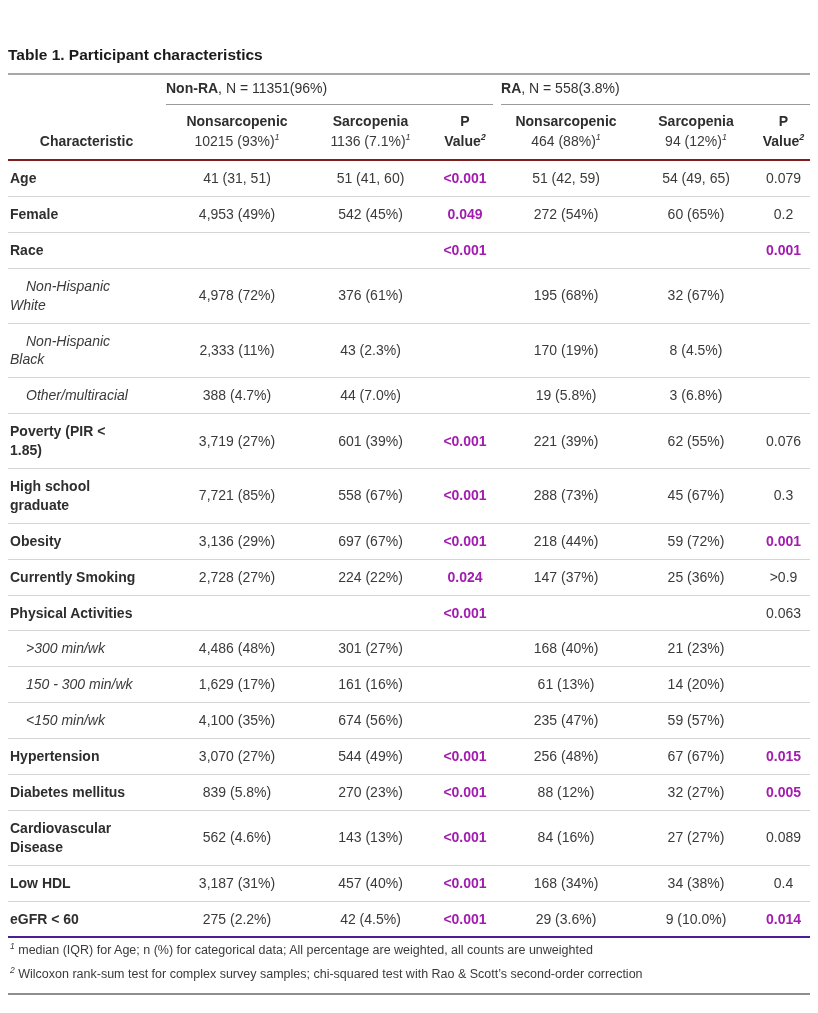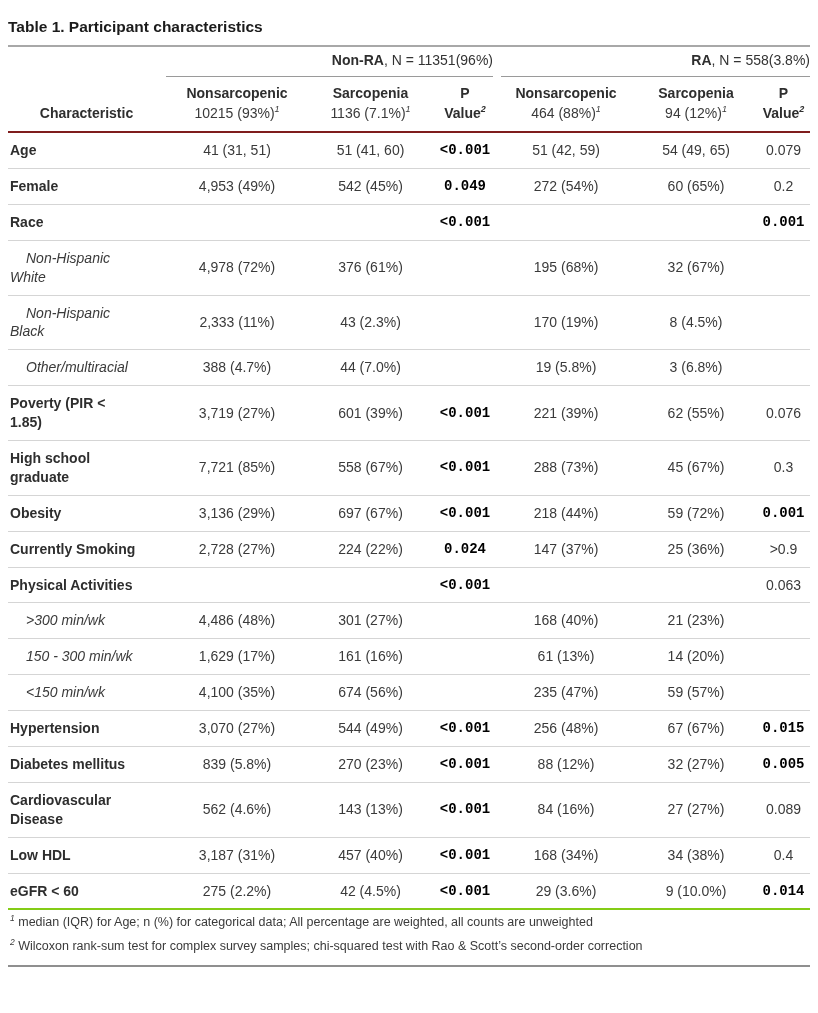--- a/index.html
+++ b/index.html
@@ -15,40 +15,41 @@
     background: #ffffff;
     box-sizing: border-box;
     padding: 16px 8px 0 8px;
     overflow: hidden;
   }
   .table-title {
     font-size: 15.5px;
     font-weight: 700;
     color: #1b1b1b;
     padding: 2px 0 9px 0;
+    margin-top: 28px;
   }
   table.t1 {
     width: 802px;
     border-collapse: collapse;
     table-layout: fixed;
     font-size: 14px;
     border-top: 2px solid #a8a8a8;
   }
   col.c0 { width: 158px; }
   col.c1 { width: 142px; }
   col.c2 { width: 125px; }
   col.c3 { width: 64px; }
   col.c4 { width: 138px; }
   col.c5 { width: 122px; }
   col.c6 { width: 53px; }
 
   
   tr.spanners td { padding: 0; vertical-align: bottom; }
   .span-inner {
-    text-align: right;
+    text-align: left;
     padding: 5px 0 6px 0;
     border-bottom: 1.5px solid #9a9a9a;
     line-height: 1.25;
   }
   .span-inner.left-span  { margin-right: 4px; }
   .span-inner.right-span { margin-left: 4px; }
   .span-group { font-weight: 700; color: #2e2e2e; }
 
   
   tr.collabels th {
@@ -76,35 +77,35 @@
 
   
   tbody td {
     border-bottom: 1px solid #d5d5d5;
     padding: 8px 3px;
     text-align: center;
     vertical-align: middle;
     color: #3a3a3a;
     line-height: 1.35;
   }
-  tbody tr:last-child td { border-bottom: 2px solid #84cc16; }
+  tbody tr:last-child td { border-bottom: 2px solid #4c1d95; }
   tbody td.label {
     text-align: left;
     font-weight: 700;
     color: #2e2e2e;
     padding-left: 2px;
     padding-right: 26px;
   }
   tbody tr.indent td.label {
     font-weight: 400;
     font-style: italic;
     text-indent: 16px;
     color: #3a3a3a;
   }
-  tbody td.pbold { font-weight: 700; color: #000000; font-family: Liberation Mono, monospace; }
+  tbody td.pbold { font-weight: 700; color: #a21caf; }
 
   
   .footnotes {
     width: 802px;
     border-bottom: 2px solid #8f8f8f;
     padding: 0 0 8px 0;
   }
   .footnote {
     font-size: 12.5px;
     color: #3a3a3a;

